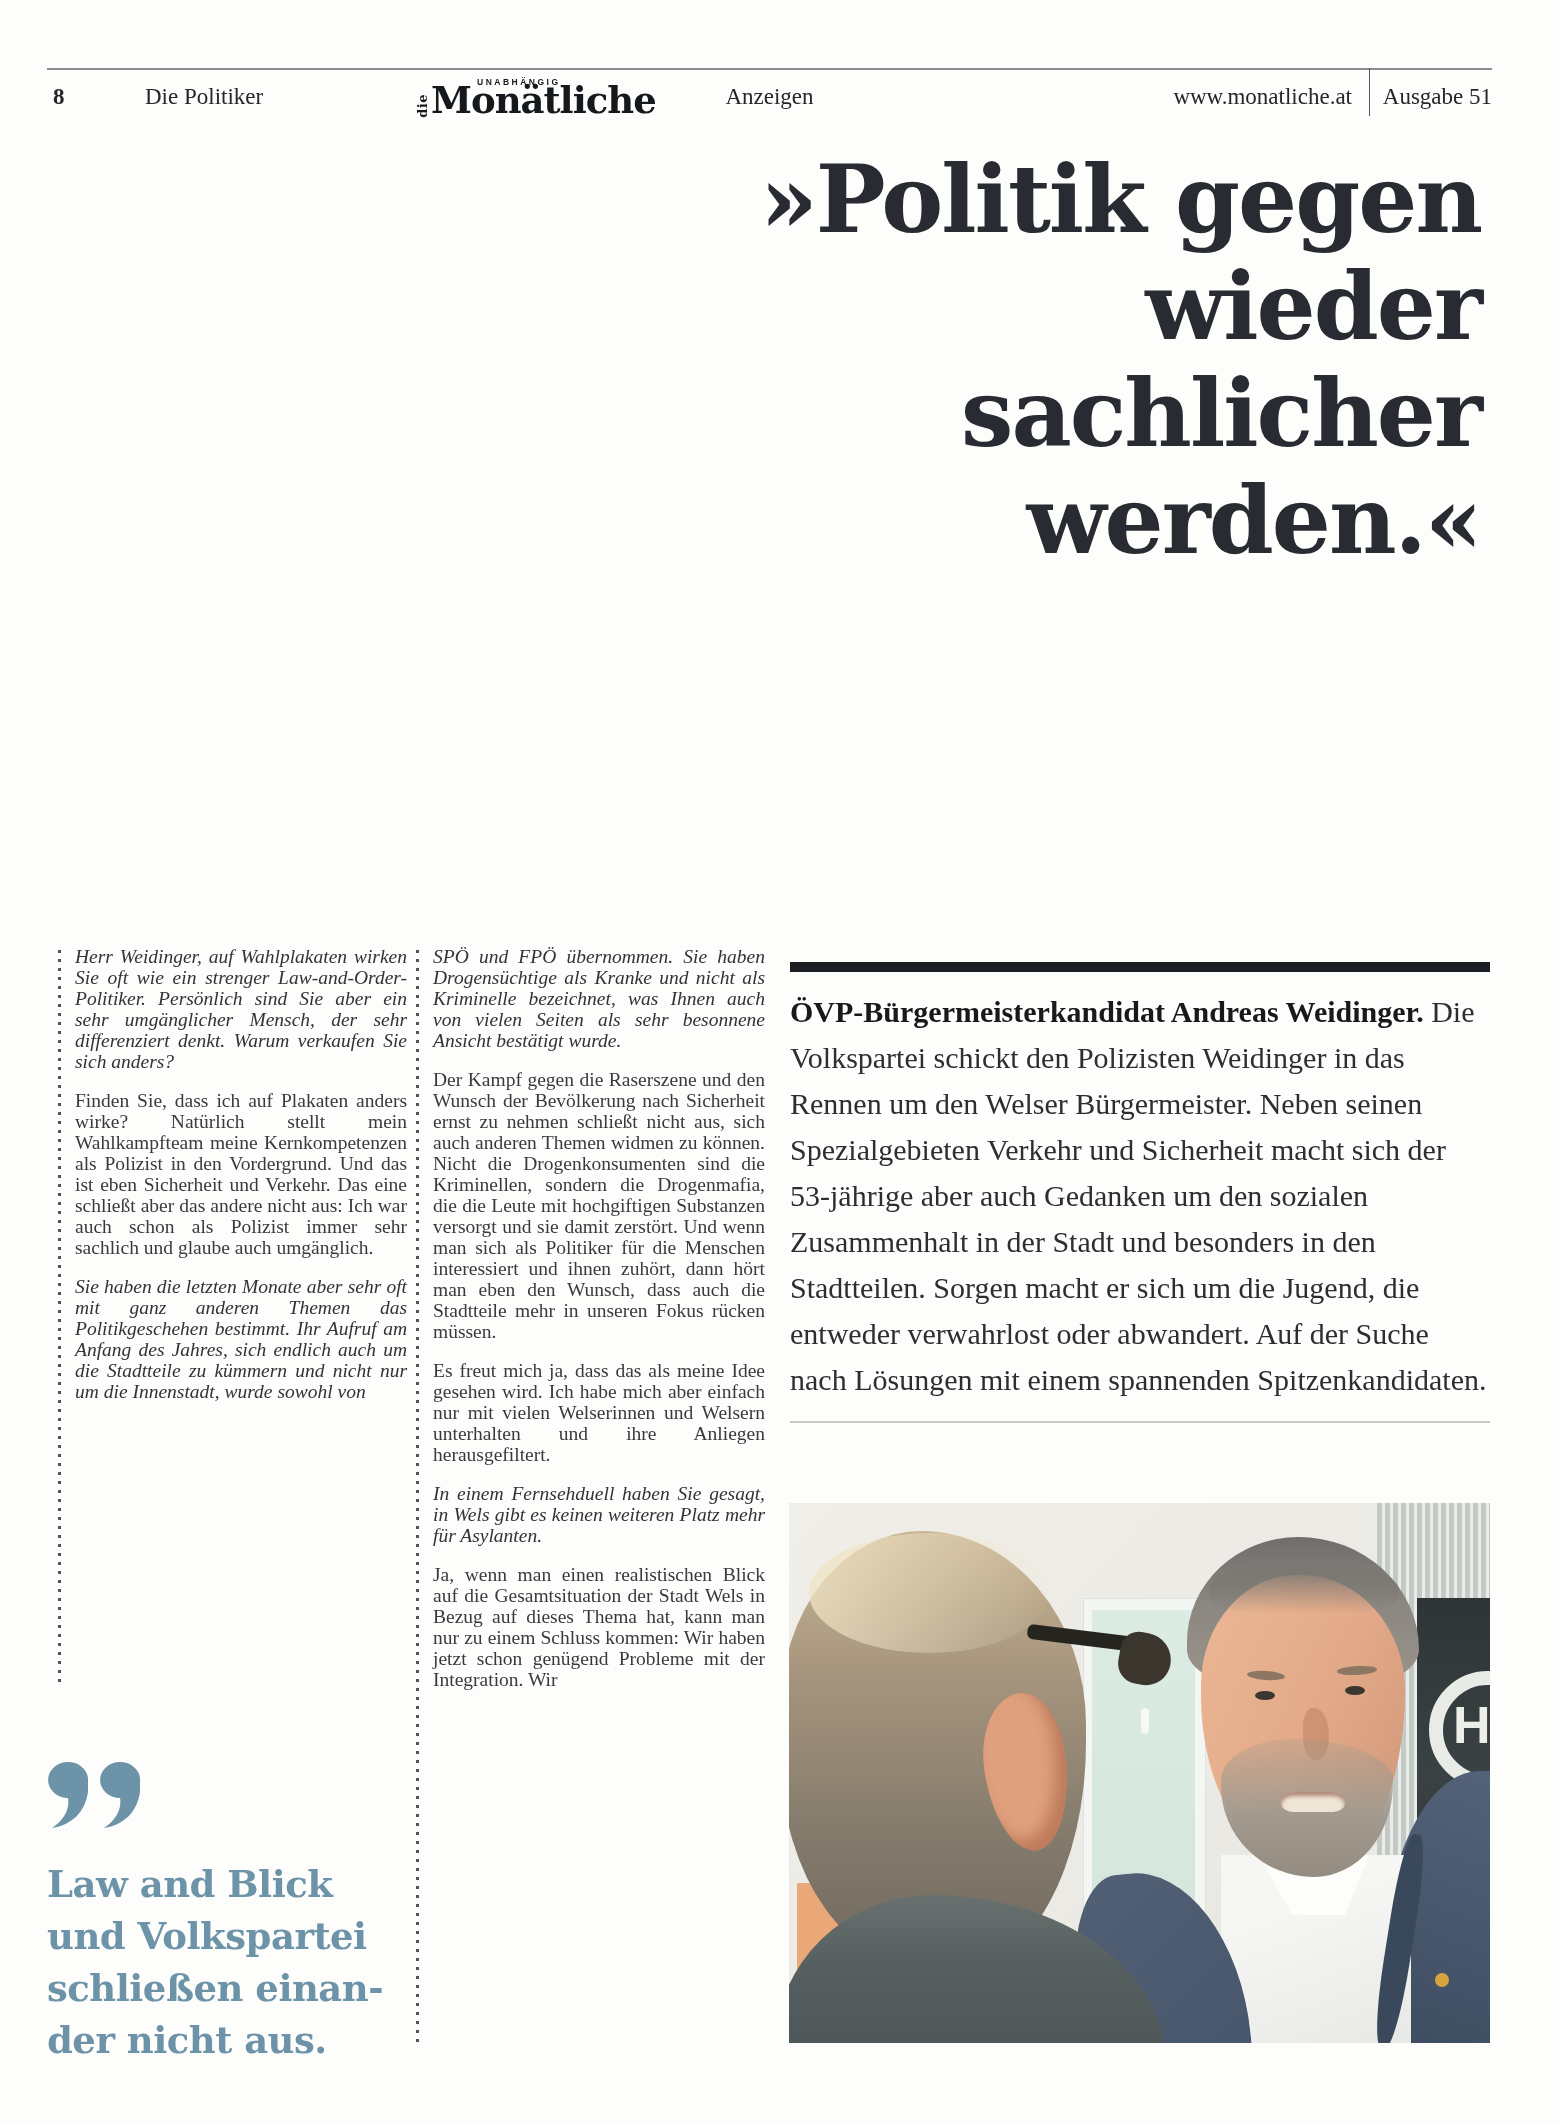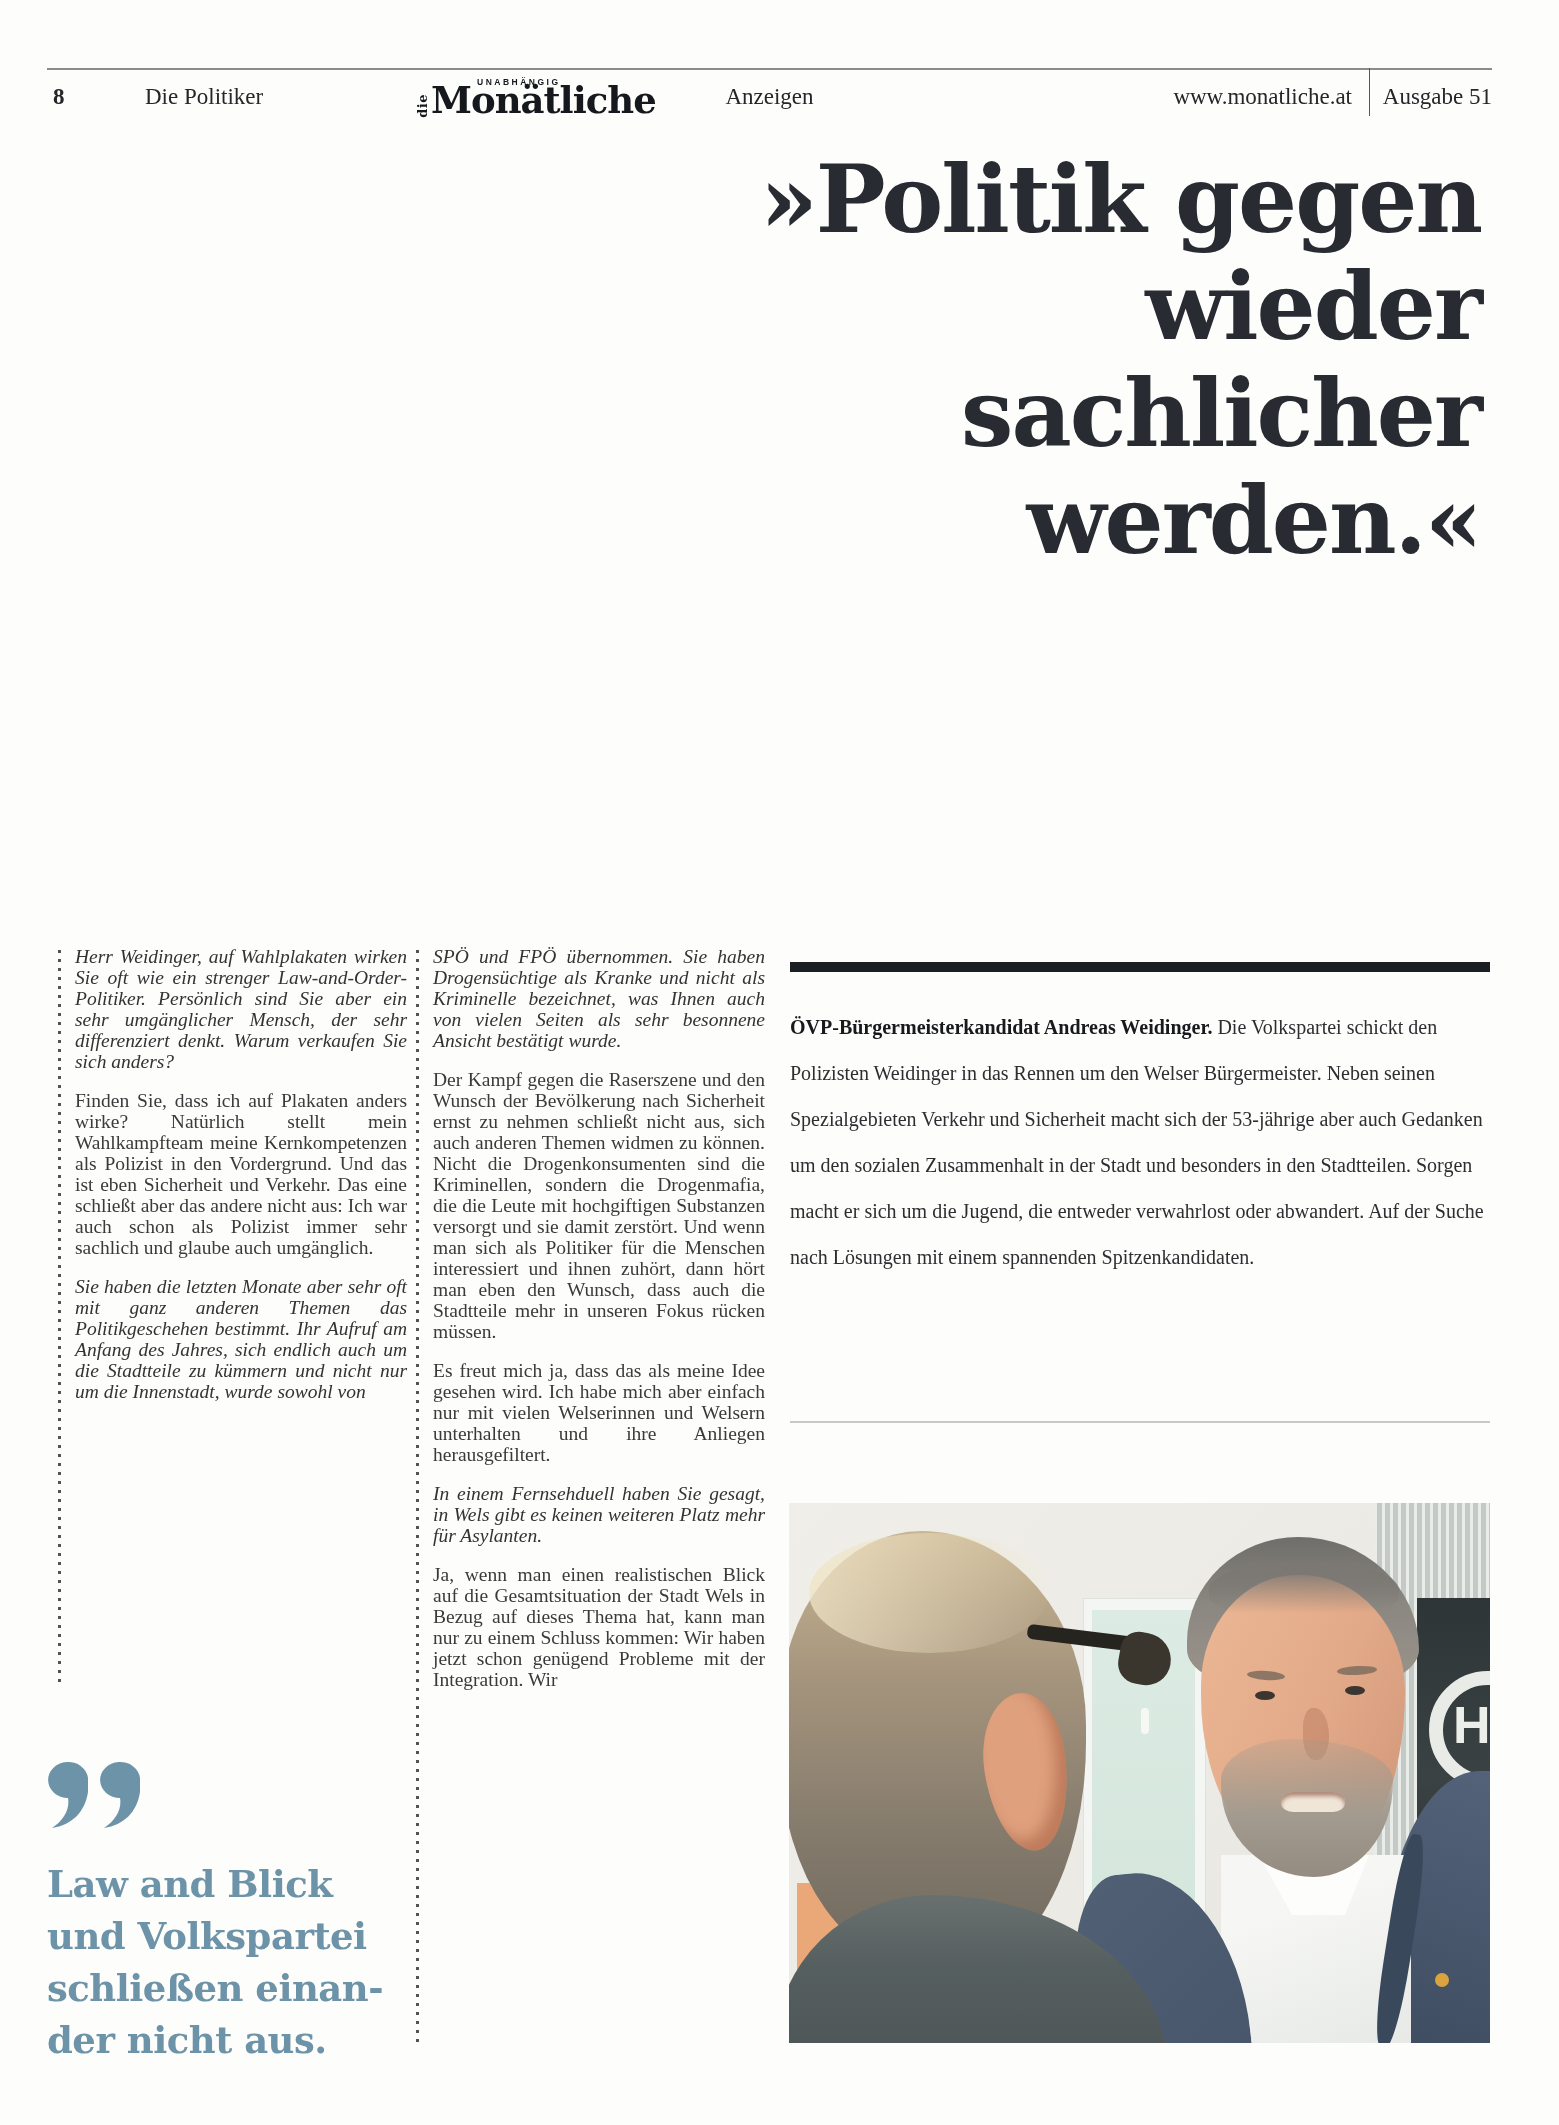--- a/index.html
+++ b/index.html
@@ -41,21 +41,21 @@
   .col p { margin-bottom:18px; hyphens:auto; }
   .col p.question { font-style:italic; color:#333336; }
   
   .quote { position:absolute; left:47px; top:1762px; width:345px; color:#6d93a9; }
   .quote-mark { display:block; }
   .quote-text { margin-top:14px; font-family:"DejaVu Serif", serif; font-weight:bold;
                 font-size:37px; line-height:52px; letter-spacing:-0.5px; }
   
   .intro { position:absolute; left:790px; width:700px; top:962px; }
   .intro-bar { height:10px; background:#1b1e23; }
-  .intro-text { margin-top:32px; font-size:20px; line-height:46px; color:#2d2e31; }
+  .intro-text { margin-top:17px; font-size:30px; line-height:46px; color:#2d2e31; }
   .intro-lead { font-weight:bold; color:#17191d; }
   .photo-rule { position:absolute; left:790px; width:700px; top:1421px; height:2px; background:#c8c8c5; }
   
   .photo { position:absolute; left:789px; top:1503px; width:701px; height:540px; overflow:hidden;
            background:linear-gradient(135deg,#f0eee8 0%, #eceae4 55%, #e5e4de 100%); }
   .photo * { position:absolute; }
   .glass-panel { left:585px; top:0; width:116px; height:540px;
     background:repeating-linear-gradient(90deg, #e9ece8 0 3px, #c3c9c4 3px 8px); }
   .sign { left:628px; top:95px; width:73px; height:400px;
     background:linear-gradient(180deg,#2e3536 0%, #3b4243 45%, #23292b 100%); }

